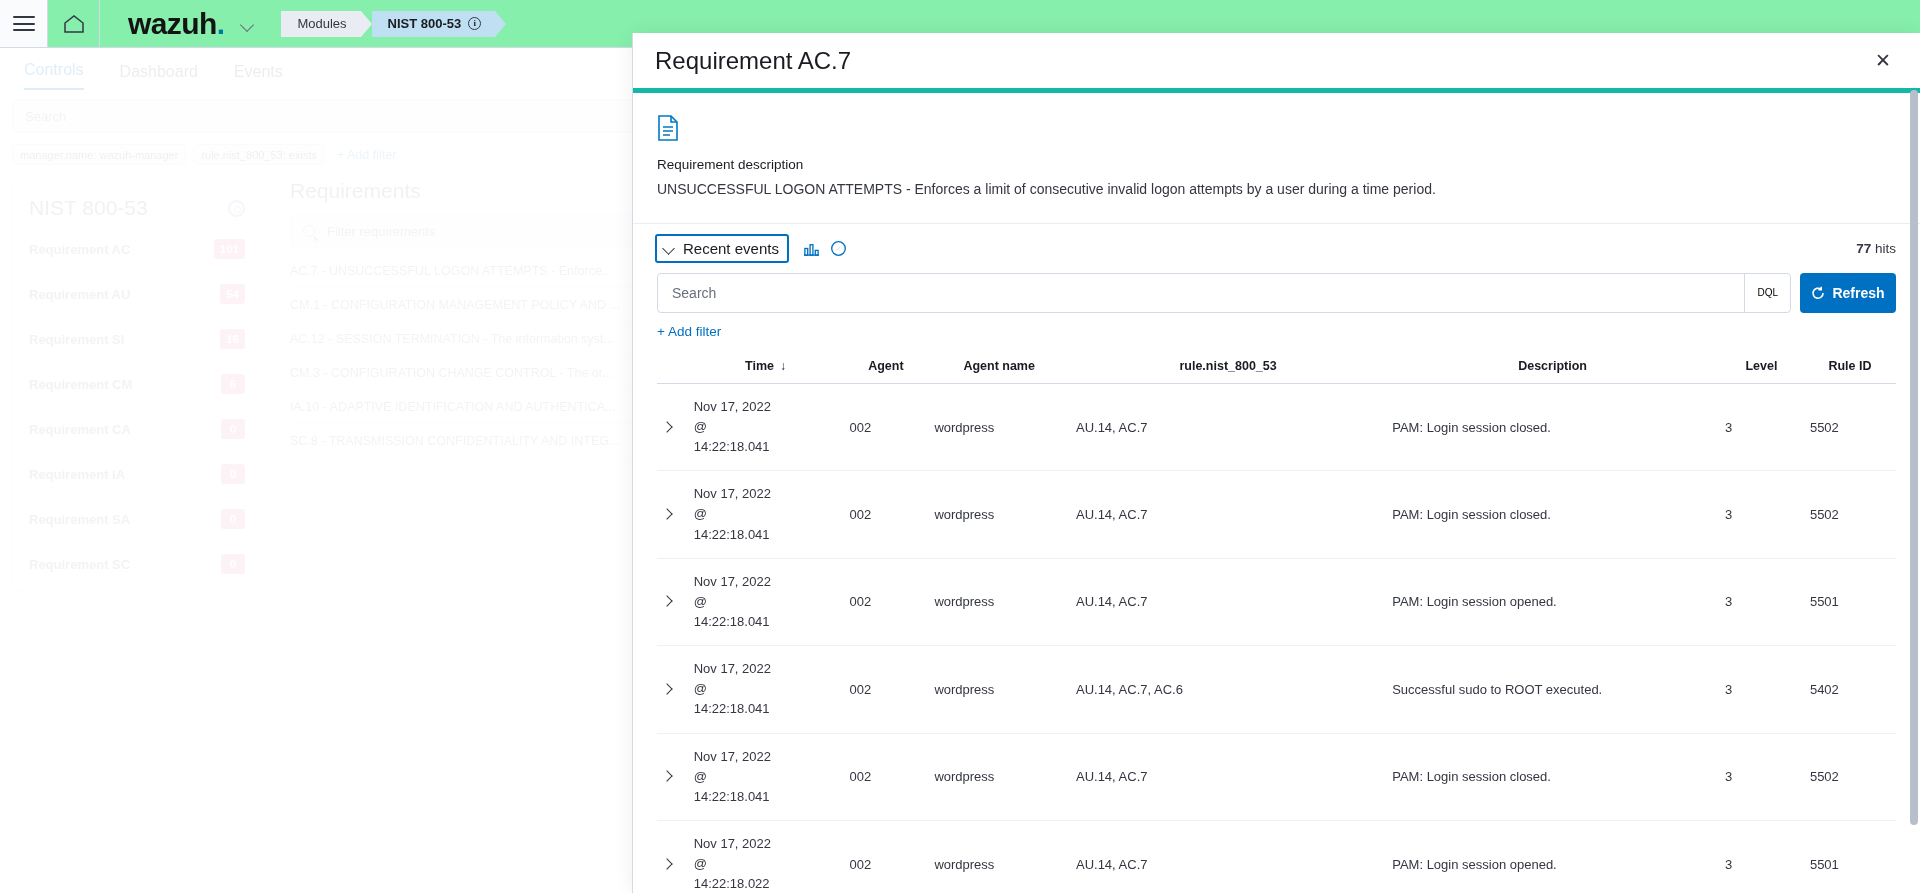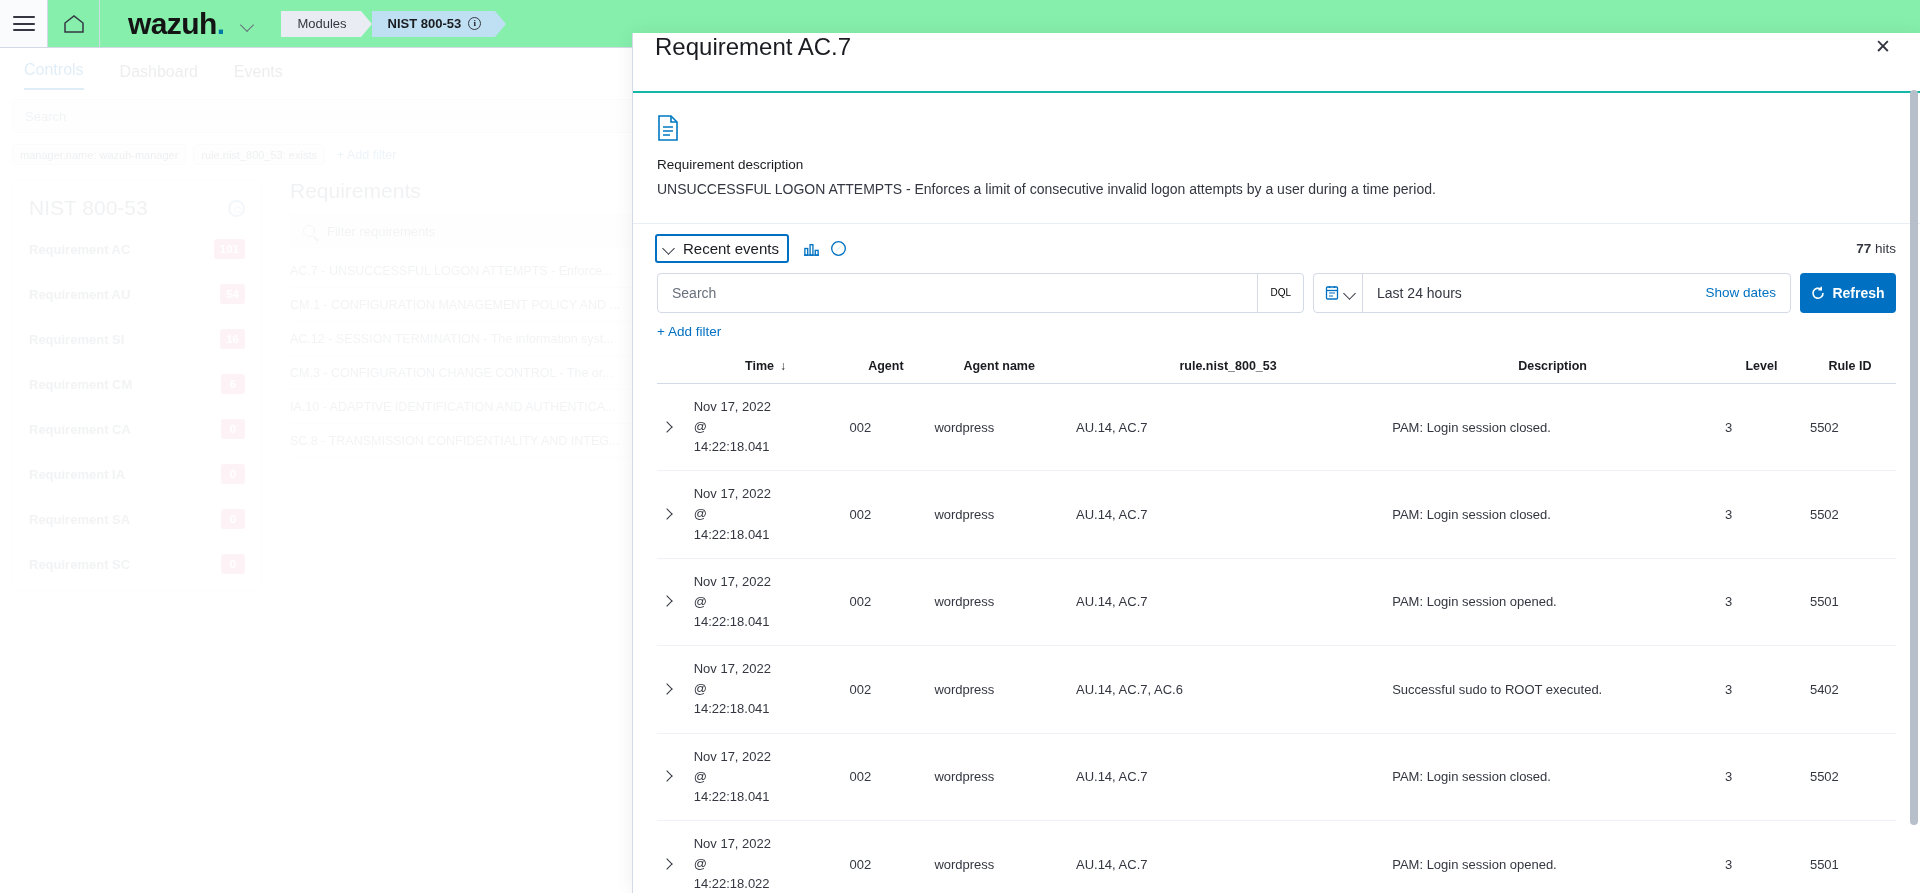--- a/index.html
+++ b/index.html
@@ -151,23 +151,23 @@
 
   
   .flyout {
     position: absolute; right: 0; top: 33px; width: 1288px; height: 860px;
     background: #fff;
     border-left: 1px solid #d3dae6;
     box-shadow: 0 0 18px rgba(0,0,0,0.07);
     display: flex; flex-direction: column;
   }
   .fly-head {
-    height: 60px; display: flex; align-items: flex-start;
+    height: 60px; display: flex; align-items: center;
     padding: 0 24px 0 22px;
-    border-bottom: 2px solid #14b8a6;
+    border-bottom: 5px solid #14b8a6;
     flex: 0 0 auto;
   }
   .fly-title { font-size: 24px; color: #1a1c21; font-weight: 400; }
   .fly-close {
     margin-left: auto; width: 26px; height: 26px;
     display: flex; align-items: center; justify-content: center;
     font-size: 19px; color: #343741; line-height: 1;
   }
 
   .fly-body { flex: 1; overflow: hidden; position: relative; }
@@ -464,33 +464,20 @@
           <b>77</b>
           <span>hits</span>
         </div>
       </div>
 
       <div class="searchbar-wrap">
         <div class="sb-main">
           <input class="sb-input" type="text" placeholder="Search" style="">
           <div class="dql">DQL</div>
         </div>
-        <div class="sb-date">
-          <div class="cal-btn">
-            <svg class="cal-ico" viewBox="0 0 14 15">
-              <rect x="1.5" y="2" width="11" height="12" rx="1" fill="none" stroke="#0071c2" stroke-width="1.3"></rect>
-              <path d="M1.5 5.5 H12.5" stroke="#0071c2" stroke-width="1.3"></path>
-              <path d="M4.5 1 V3 M9.5 1 V3" stroke="#0071c2" stroke-width="1.3"></path>
-              <path d="M4 8 H10 M4 11 H8" stroke="#0071c2" stroke-width="1.1"></path>
-            </svg>
-            <span class="chev-sm" style="width:9px;height:9px"></span>
-          </div>
-          <div class="date-text">Last 24 hours</div>
-          <div class="show-dates">Show dates</div>
-        </div>
         <button class="refresh-btn">
           <svg class="refresh-ico" viewBox="0 0 14 14">
             <path d="M12 7 A5 5 0 1 1 10 3.2" fill="none" stroke="#fff" stroke-width="1.6"></path>
             <path d="M10.2 0.8 L10.2 3.6 L7.4 3.6" fill="none" stroke="#fff" stroke-width="1.6"></path>
           </svg>
           <span>Refresh</span>
         </button>
       </div>
 
       <div class="addfilter2">+ Add filter</div>

